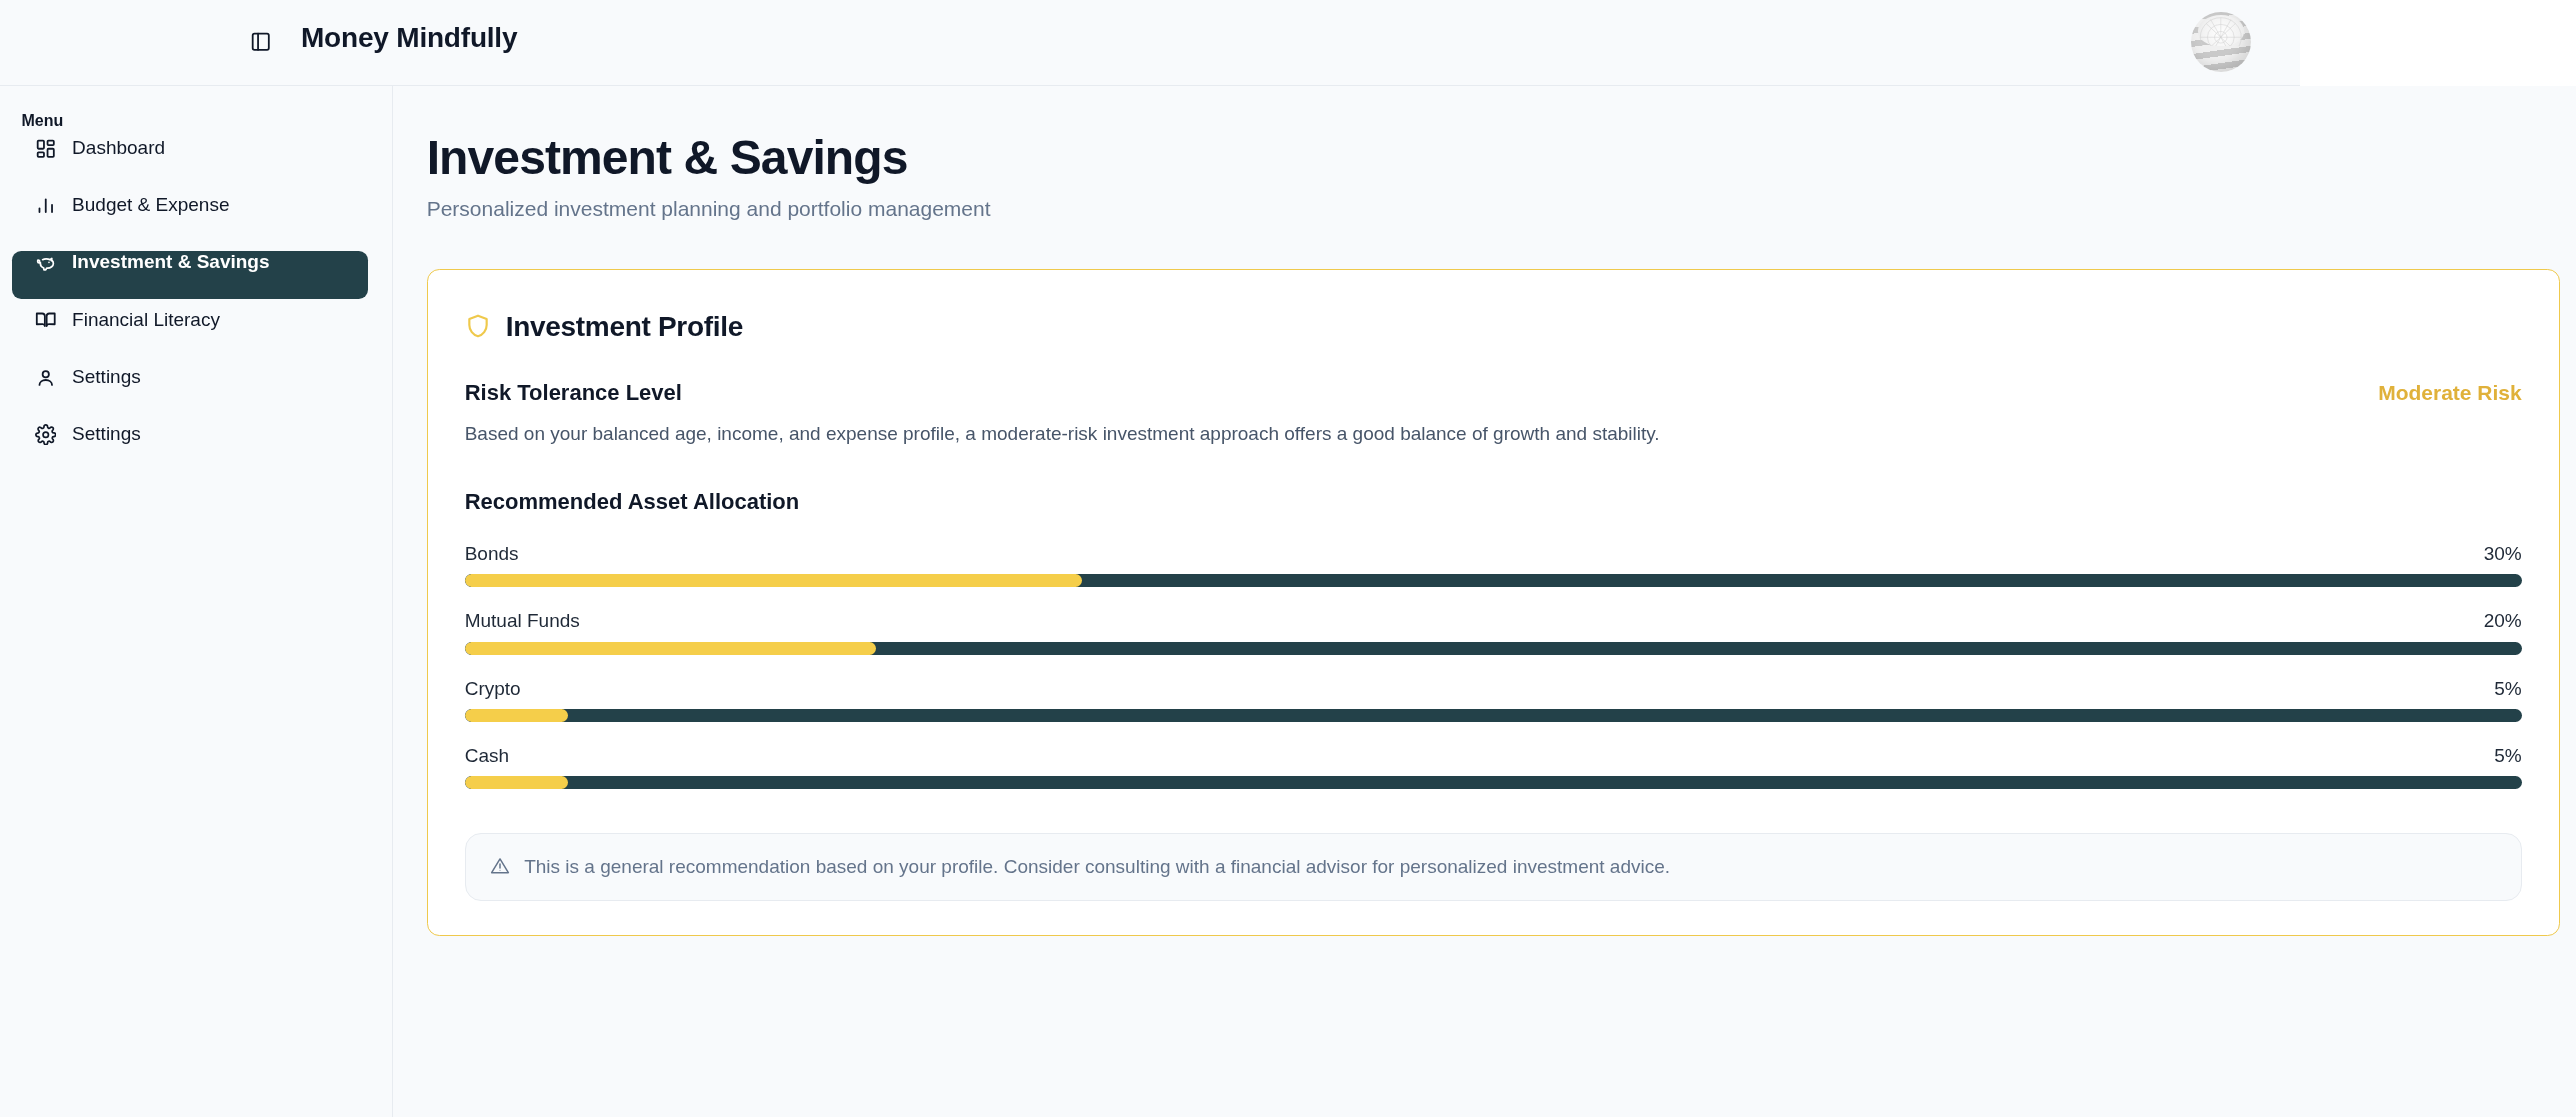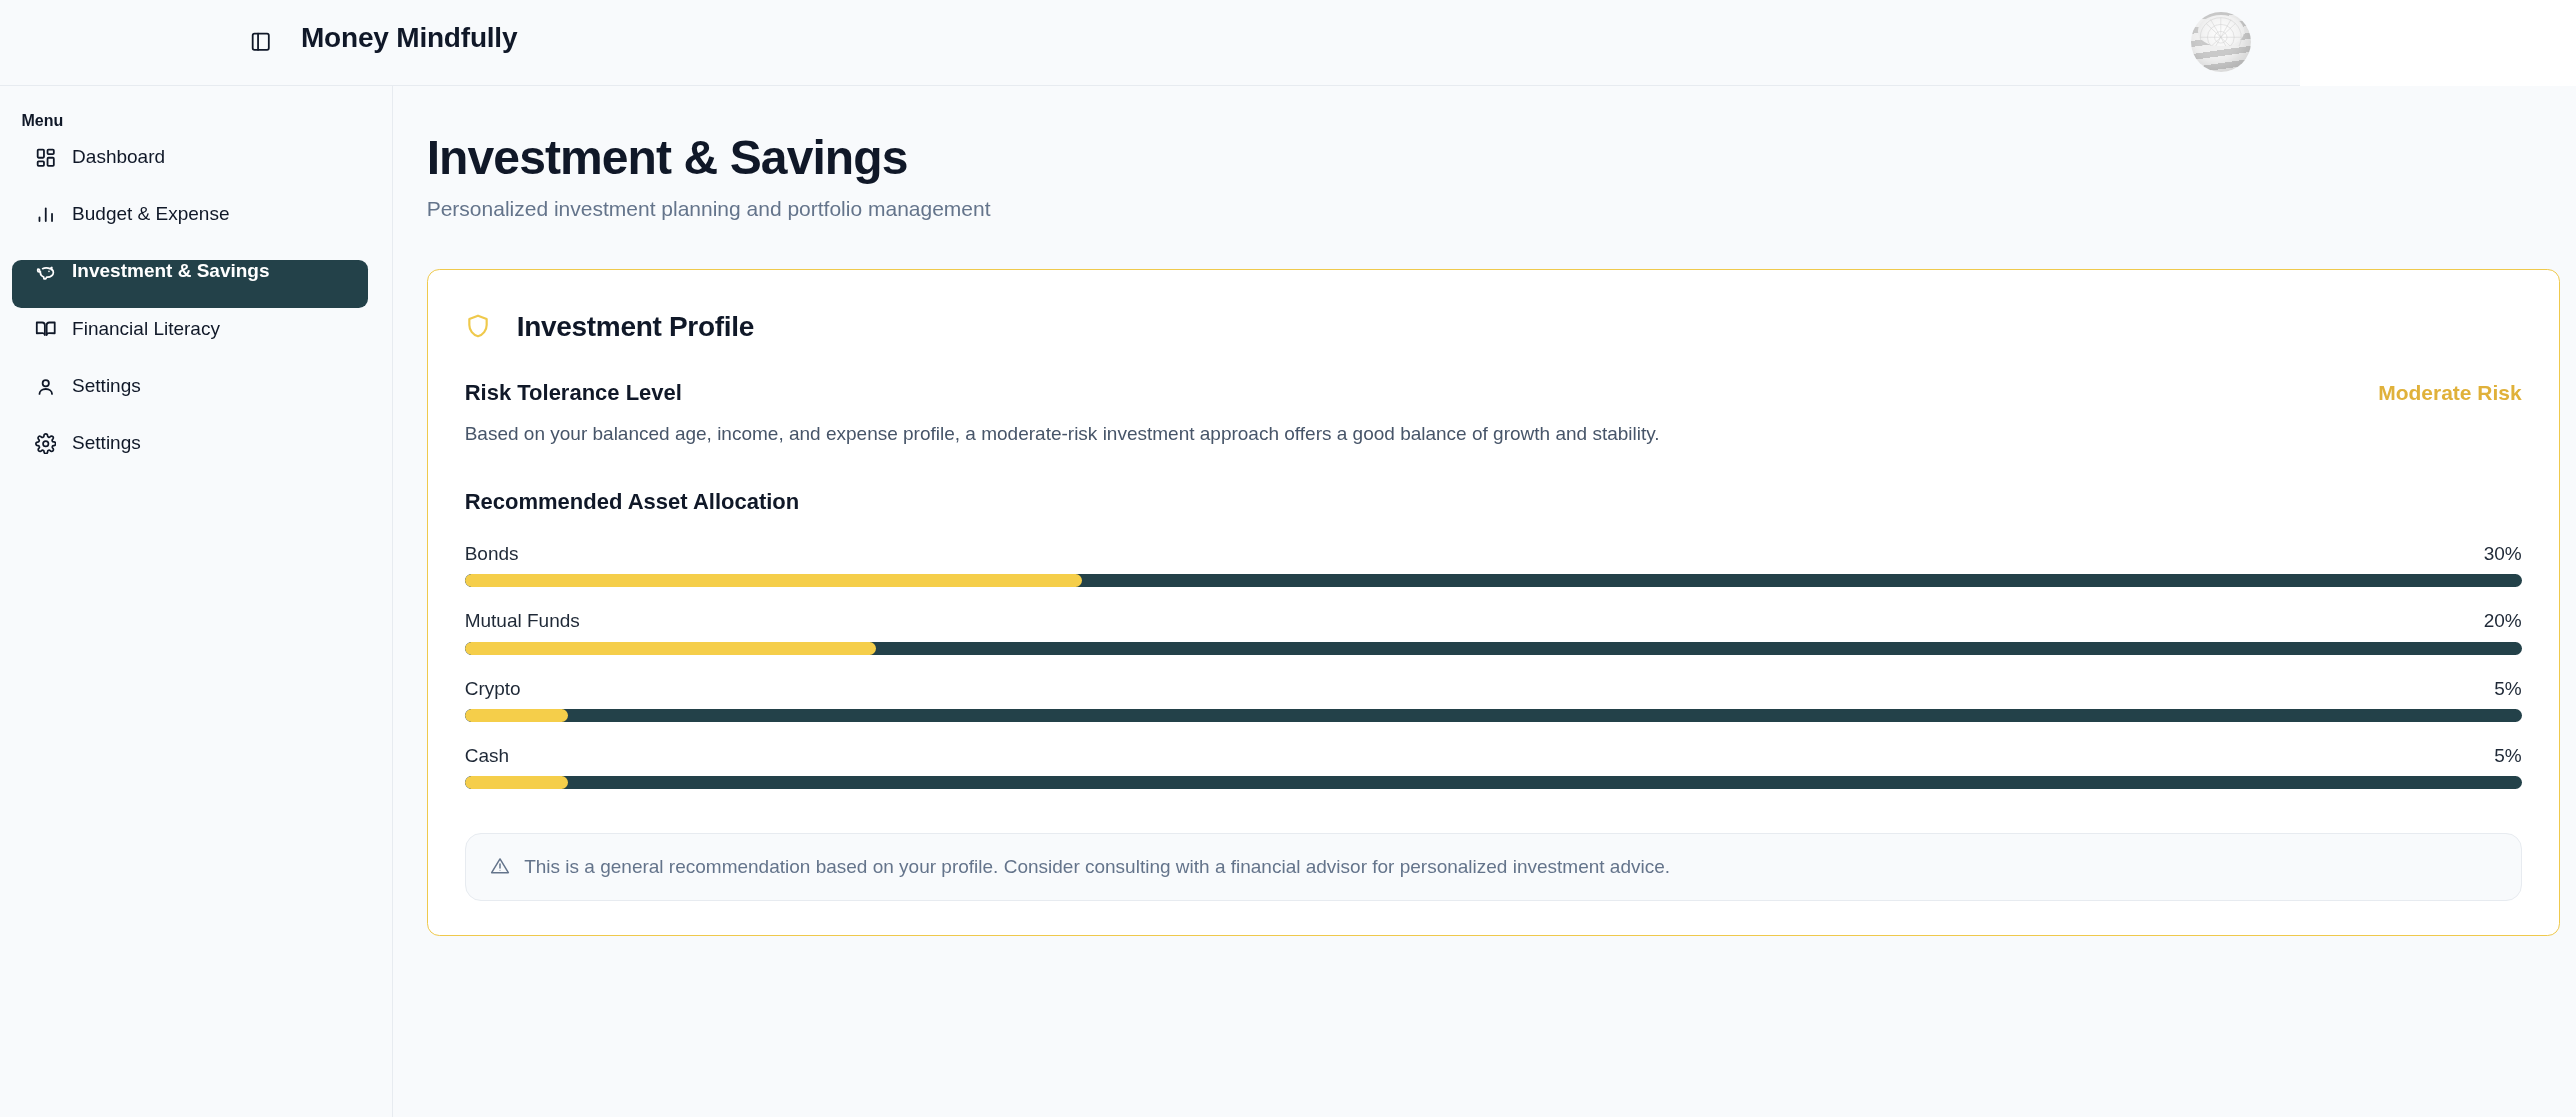--- a/index.html
+++ b/index.html
@@ -87,21 +87,21 @@
     height: 1032px;
     background: #F8FAFC;
     border-right: 0.8px solid #E7EBF0;
     padding-top: 26px;
   }
   .menu-label {
     padding-left: 21.5px;
     font-size: 16px;
     font-weight: bold;
     color: #101828;
-    margin-bottom: 16px;
+    margin-bottom: 7px;
   }
   .nav-item {
     display: flex;
     gap: 15.3px;
     height: 48px;
     margin: 0 24.5px 9.2px 12.3px;
     padding-left: 21.5px;
     border-radius: 9.2px;
     font-size: 19px;
     color: #101828;
@@ -145,21 +145,21 @@
     margin-left: 9.2px;
     width: 2133px;
     background: #FFFFFF;
     border: 1.5px solid #EFC94C;
     border-radius: 12.3px;
     padding: 41px 37px 34px 37px;
   }
   .card-title-row {
     display: flex;
     align-items: center;
-    gap: 26px;
+    gap: 15px;
     margin-bottom: 37px;
   }
   .card-title {
     font-size: 28px;
     font-weight: bold;
     color: #101828;
     letter-spacing: -0.3px;
   }
 
   .risk-row {

